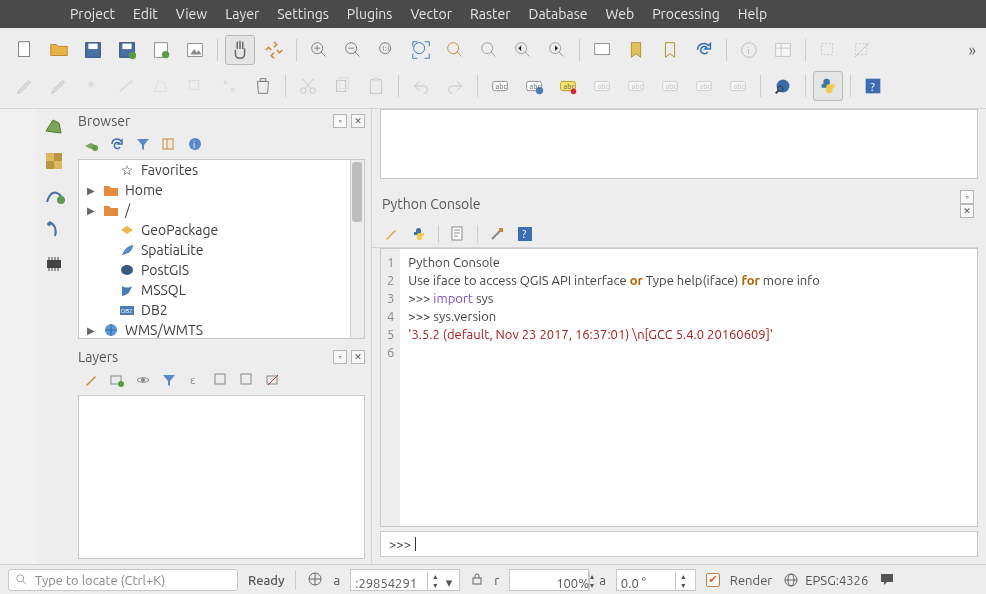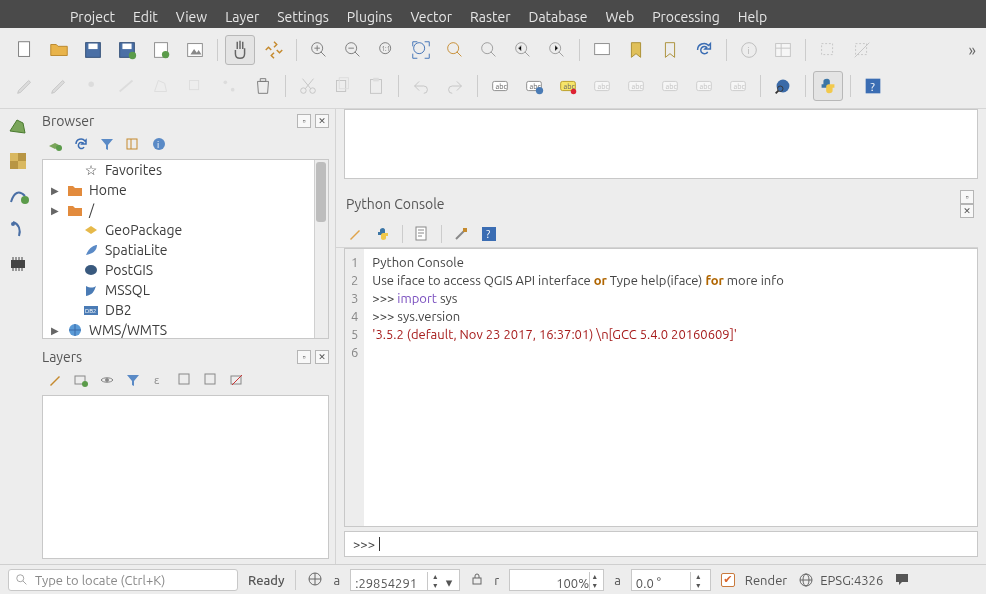--- a/index.html
+++ b/index.html
@@ -6,33 +6,33 @@
 body { width: 986px; height: 594px; background: #f0f0f0; overflow: hidden; font-size: 13px; color: #3c3c3c; }
 
 
 .titlebar { height: 28px; background: #464646; display: flex; align-items: center; padding: 0 8px; color: #dcdcdc; }
 .win-btns { display: flex; gap: 6px; margin-right: 12px; }
 .win-btn { width: 14px; height: 14px; border-radius: 50%; background: #5e5e5e; }
 .win-btn.close { background: #e95420; }
 .title-text { font-size: 13px; opacity: .9; }
 
 
-.menubar { height: 28px; background: #4a4a4a; display: flex; align-items: flex-start; padding: 9px 70px; gap: 18px; color: #e6e6e6; position: absolute; top: 0; left: 0; right: 0; }
+.menubar { height: 28px; background: #4a4a4a; display: flex; align-items: center; padding: 0 70px; gap: 18px; color: #e6e6e6; position: absolute; top: 0; left: 0; right: 0; }
 .menubar span { font-size: 14px; cursor: default; }
 
 
 .toolbar-area { background: #ededed; border-bottom: 1px solid #d6d6d6; padding: 4px 10px; }
 .tool-row { display: flex; align-items: center; gap: 4px; height: 36px; }
 .tool-btn { width: 30px; height: 30px; display: flex; align-items: center; justify-content: center; border: 1px solid transparent; border-radius: 3px; cursor: pointer; color: #555; }
 .tool-btn.active { background: #e4e4e4; border-color: #b8b8b8; }
 .tool-sep { width: 1px; height: 22px; background: #ccc; margin: 0 3px; }
 .tool-btn svg { width: 22px; height: 22px; }
 
 
-.outer { display: flex; height: calc(100% - 28px - 80px - 30px); }
+.outer { display: flex; height: calc(100% - 28px - 80px - 30px); margin-left: 36px; }
 .left-icon-strip { width: 36px; background: #ededed; display: flex; flex-direction: column; align-items: center; gap: 6px; padding-top: 4px; }
 .li-btn { width: 28px; height: 28px; display:flex; align-items:center; justify-content:center; }
 .left-panels { width: 300px; background: #ededed; display: flex; flex-direction: column; border-right: 1px solid #d4d4d4; }
 .panel-header { display:flex; align-items:center; justify-content:space-between; padding: 4px 6px 2px 6px; color:#555; font-size:14px; }
 .panel-header .hbtns { display:flex; gap:4px; }
 .hbtn { width:14px; height:14px; border:1px solid #b5b5b5; background:#f8f8f8; font-size:9px; display:flex; align-items:center; justify-content:center; cursor:pointer; }
 .panel-toolbar { display:flex; align-items:center; gap:8px; padding: 4px 10px; }
 .ptb-ic { width:18px; height:18px; display:flex; align-items:center; justify-content:center; }
 .tree { background:#fff; border:1px solid #c8c8c8; margin: 2px 6px 6px 6px; height: 180px; overflow:auto; position:relative; }
 .tree-scroll { position:absolute; right:0; top:0; bottom:0; width:14px; background:#ededed; border-left:1px solid #d0d0d0; }
@@ -683,21 +683,21 @@
         <div>▴</div>
         <div>▾</div>
       </div>
       <span style="padding:0 3px">▾</span>
     </div>
   <span><svg width="14" height="14">
         <rect x="3" y="6" width="8" height="6" fill="none" stroke="#666"></rect>
         <path d="M5 6V4a2 2 0 0 1 4 0v2" fill="none" stroke="#666"></path>
       </svg></span>
   <span>r</span>
-  <div class="sb-field" style="width:95px;padding-left:46px;">
+  <div class="sb-field" style="width:80px;padding-left:46px;">
       <span style="flex:1">100%</span>
       <div class="spin">
         <div>▴</div>
         <div>▾</div>
       </div>
     </div>
   <span>a</span>
   <div class="sb-field" style="width:80px;">
       <span style="flex:1">0.0 °</span>
       <div class="spin">

